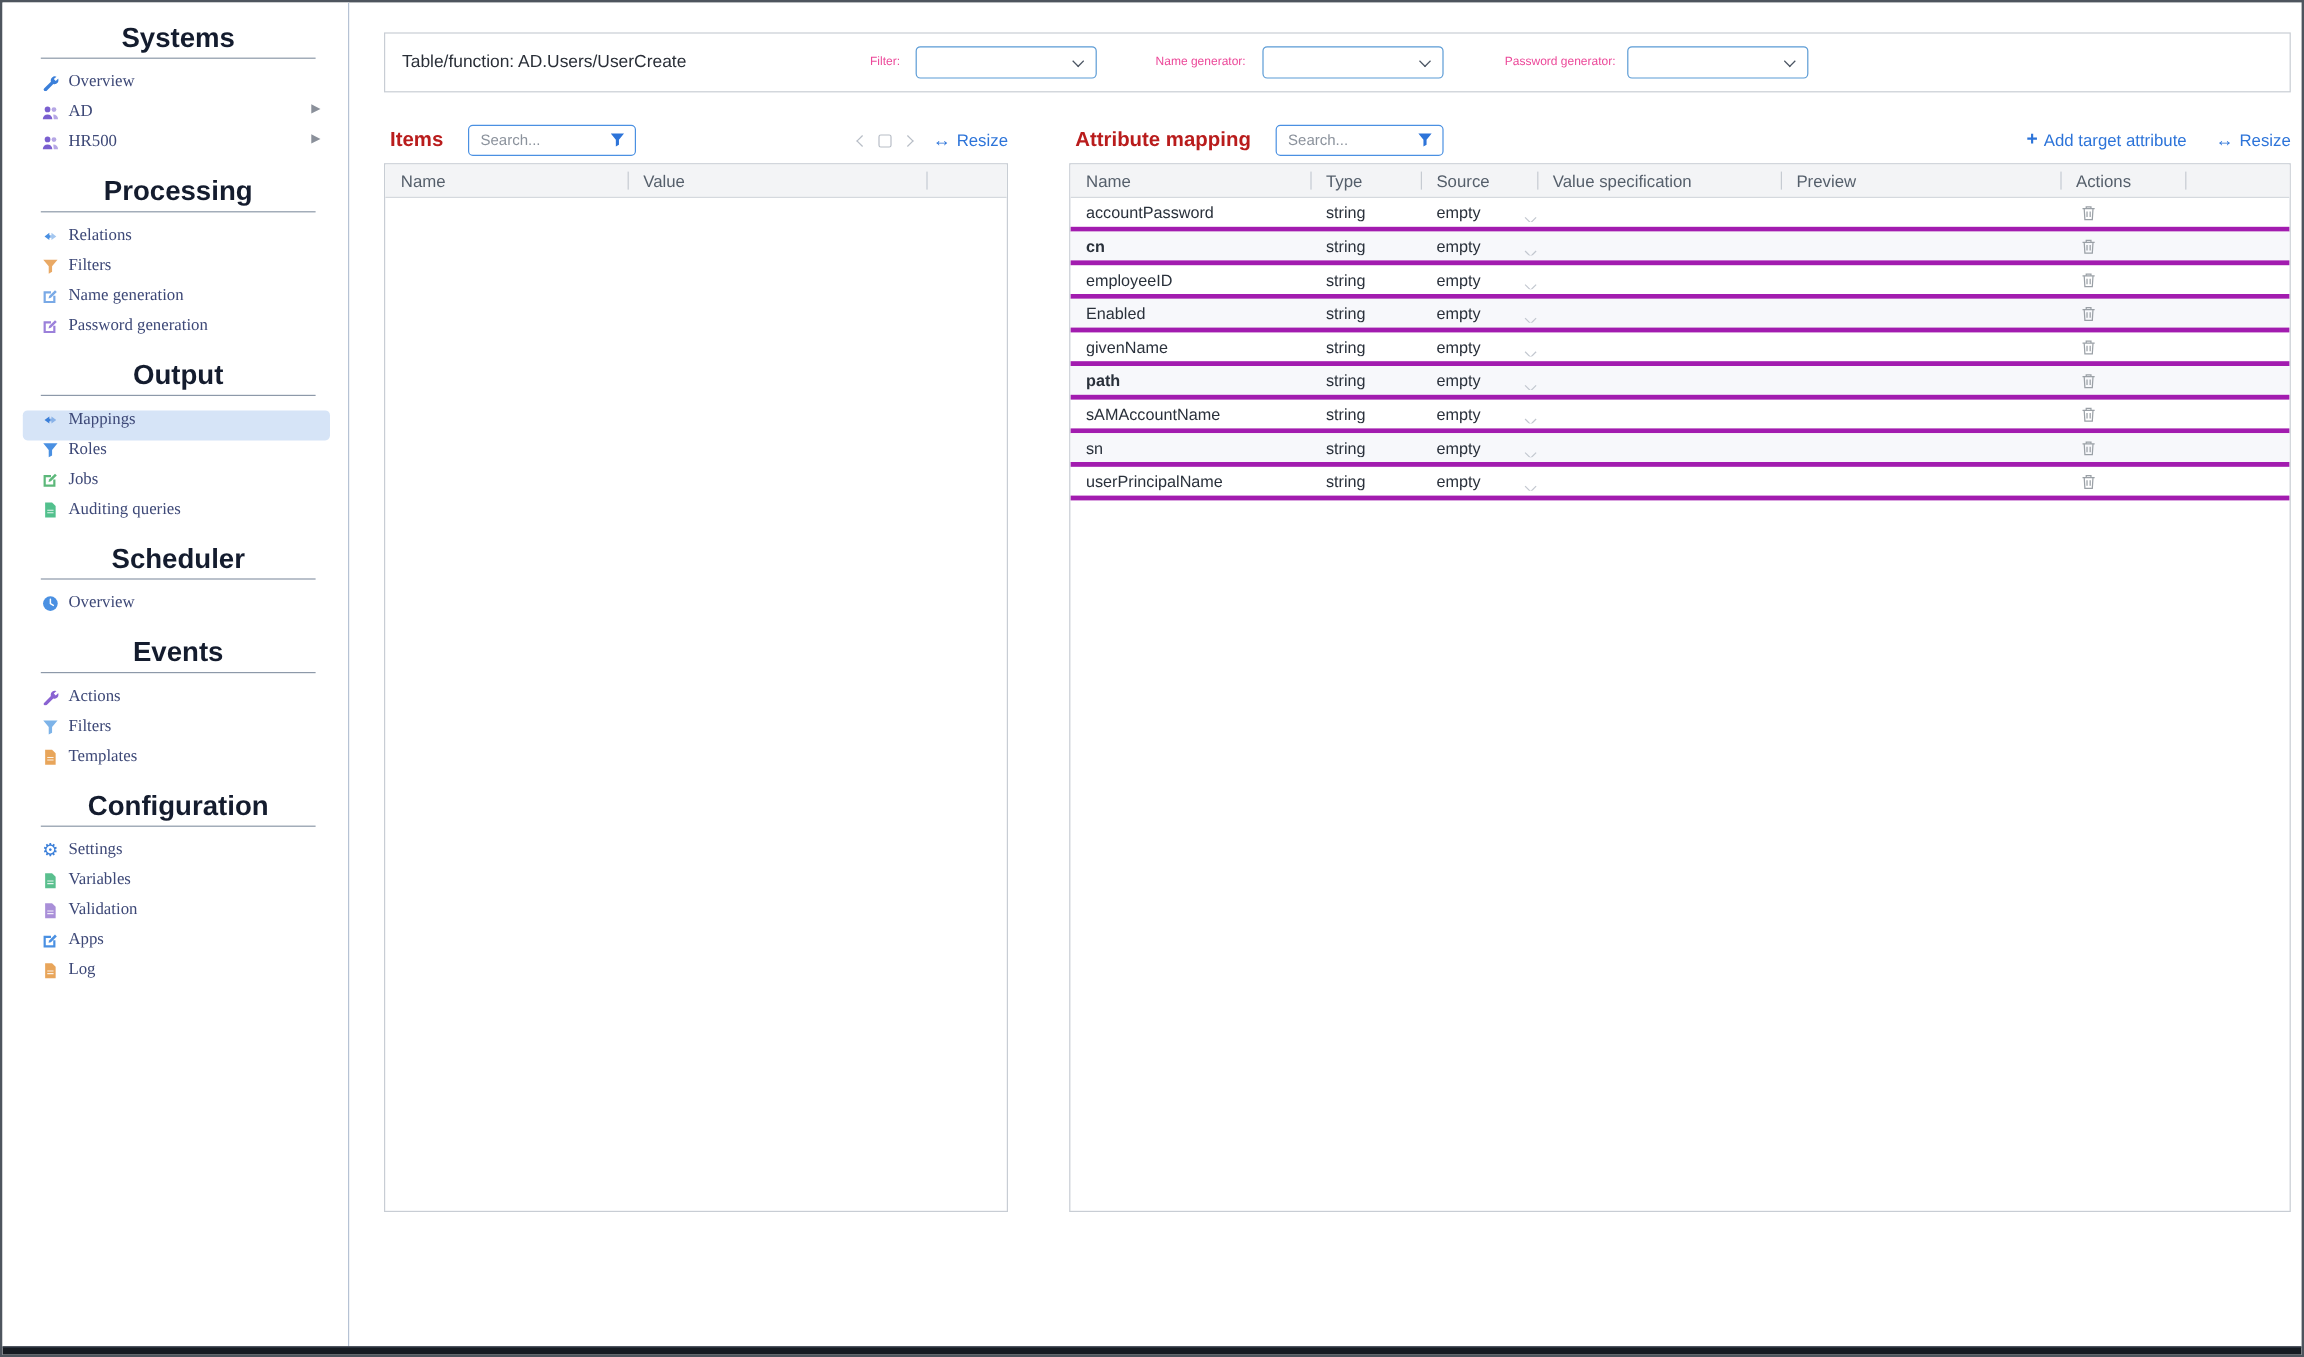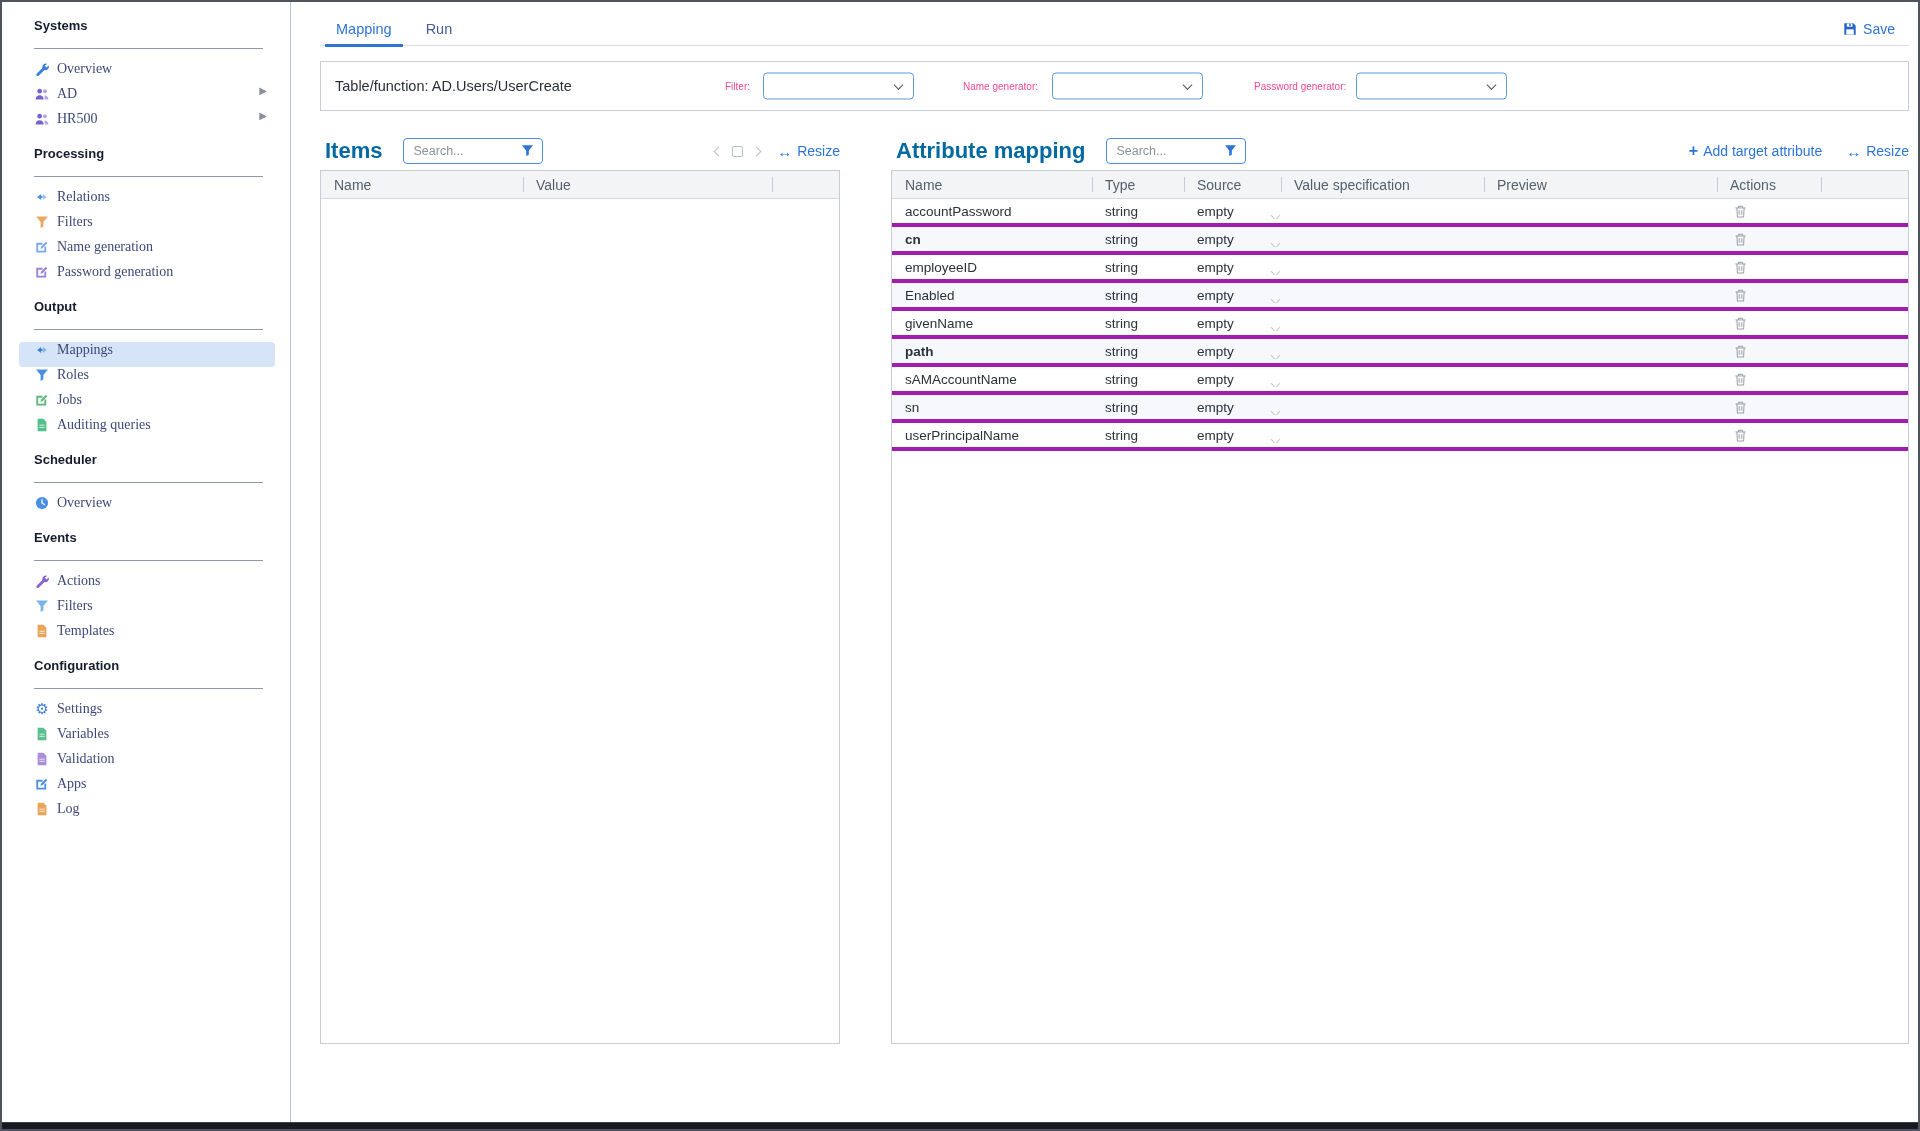--- a/index.html
+++ b/index.html
@@ -6,21 +6,21 @@
   html,body { background:#fff; }
   body { font-family:"Liberation Sans", sans-serif; color:#2a313b; }
   .app { position:relative; width:1920px; height:1131px; background:#fff;
          border:2px solid #4e555e; overflow:hidden; }
   .bottom-bar { position:absolute; left:0; right:0; bottom:0; height:7px;
                 background:#161b22; border-top:1px solid #39424e; z-index:9; }
 
   
   .sidebar { position:absolute; left:0; top:0; bottom:7px; width:289px;
              border-right:1px solid #b6c2d4; padding:16px 27px 0 32px; background:#fff; }
-  .sec-title { font-size:13px; font-weight:700; color:#141c2e; height:22px; margin-top:10px; }
+  .sec-title { font-size:23px; font-weight:700; color:#141c2e; height:22px; margin-top:10px;text-align:center; }
   .sec:first-child .sec-title { margin-top:0; }
   .sec-line { height:1px; background:#8d99a9; margin:8px 0 12px 0; }
   .s-item { position:relative; display:flex; align-items:flex-start; height:25px;
             margin-left:-15px; padding-left:15px; margin-right:-12px; border-radius:4px; cursor:pointer;font-family:Liberation Serif, serif; }
   .s-item.selected { background:#d6e4f7; }
   .s-ico { width:16px; height:16px; display:inline-flex; align-items:center; justify-content:center; flex:0 0 16px; }
   .s-ico svg { width:14px; height:14px; display:block; }
   .s-label { margin-left:7px; font-size:14px; color:#3d4877; white-space:nowrap; }
   .s-exp { position:absolute; right:8px; color:#8a909a; font-size:10px; line-height:1; }
   .glyph { font-size:15px; line-height:1; }
@@ -44,21 +44,21 @@
   .tb-label { font-size:10px; color:#ec4899; }
   .combo { position:absolute; top:50%; transform:translateY(-50%); width:151px; height:27px;
            border:1px solid #5b9bd5; border-radius:4px; background:#fff; cursor:pointer; }
   .combo .chev { position:absolute; right:11px; top:8px; }
   .chev { display:inline-block; width:7px; height:7px; border-right:1.6px solid #4b5563;
           border-bottom:1.6px solid #4b5563; transform:rotate(45deg); }
   .chev.light { border-color:#c2c7cf; }
 
   .panels { display:flex; gap:16px; margin-top:21px; }
   .panel-head { height:38px; display:flex; align-items:center; }
-  .panel-title { font-size:22px; font-weight:700; color:#0369a1; margin-left:5px; }
+  .panel-title { font-size:17px; font-weight:700; color:#b91c1c; margin-left:5px; }
   .search-box { position:relative; width:140px; height:26px; border:1.5px solid #4a90e2;
                 border-radius:4px; margin-left:21px; background:#fff; }
   .search-box input { position:absolute; inset:0; border:0; outline:0; background:transparent;
                       font-family:"Liberation Sans", sans-serif; font-size:12.5px; color:#49505a;
                       padding:0 28px 0 9px; }
   .search-box input::placeholder { color:#8b929c; }
   .search-funnel { position:absolute; right:8px; top:5px; width:13px; height:13px; color:#2d74d9; }
   .blue-link { display:flex; align-items:center; gap:5px; color:#2d74d9; font-size:14px; cursor:pointer; white-space:nowrap; }
   .arrows-txt { font-weight:700; font-size:15px; line-height:1; }
   .plus-txt { font-weight:700; font-size:16px; line-height:1; }
@@ -327,32 +327,20 @@
               <use href="#sym-doc"></use>
             </svg>
           </span>
         <span class="s-label">Log</span>
       </div>
     </div>
   </nav>
 
   <main class="main">
 
-    <div class="tabbar">
-      <div class="tabs">
-        <div class="tab active">Mapping</div>
-        <div class="tab inactive">Run</div>
-      </div>
-      <div class="save-btn">
-        <svg>
-            <use href="#sym-floppy"></use>
-          </svg>
-        <span>Save</span>
-      </div>
-    </div>
 
     <div class="toolbar">
       <span class="tb-abs tb-text">Table/function: AD.Users/UserCreate</span>
       <span class="tb-abs tb-label" style="left:404px">Filter:</span>
       <div class="combo" style="left:442px">
         <span></span>
         <span class="chev"></span>
       </div>
       <span class="tb-abs tb-label" style="left:642px">Name generator:</span>
       <div class="combo" style="left:731px">

